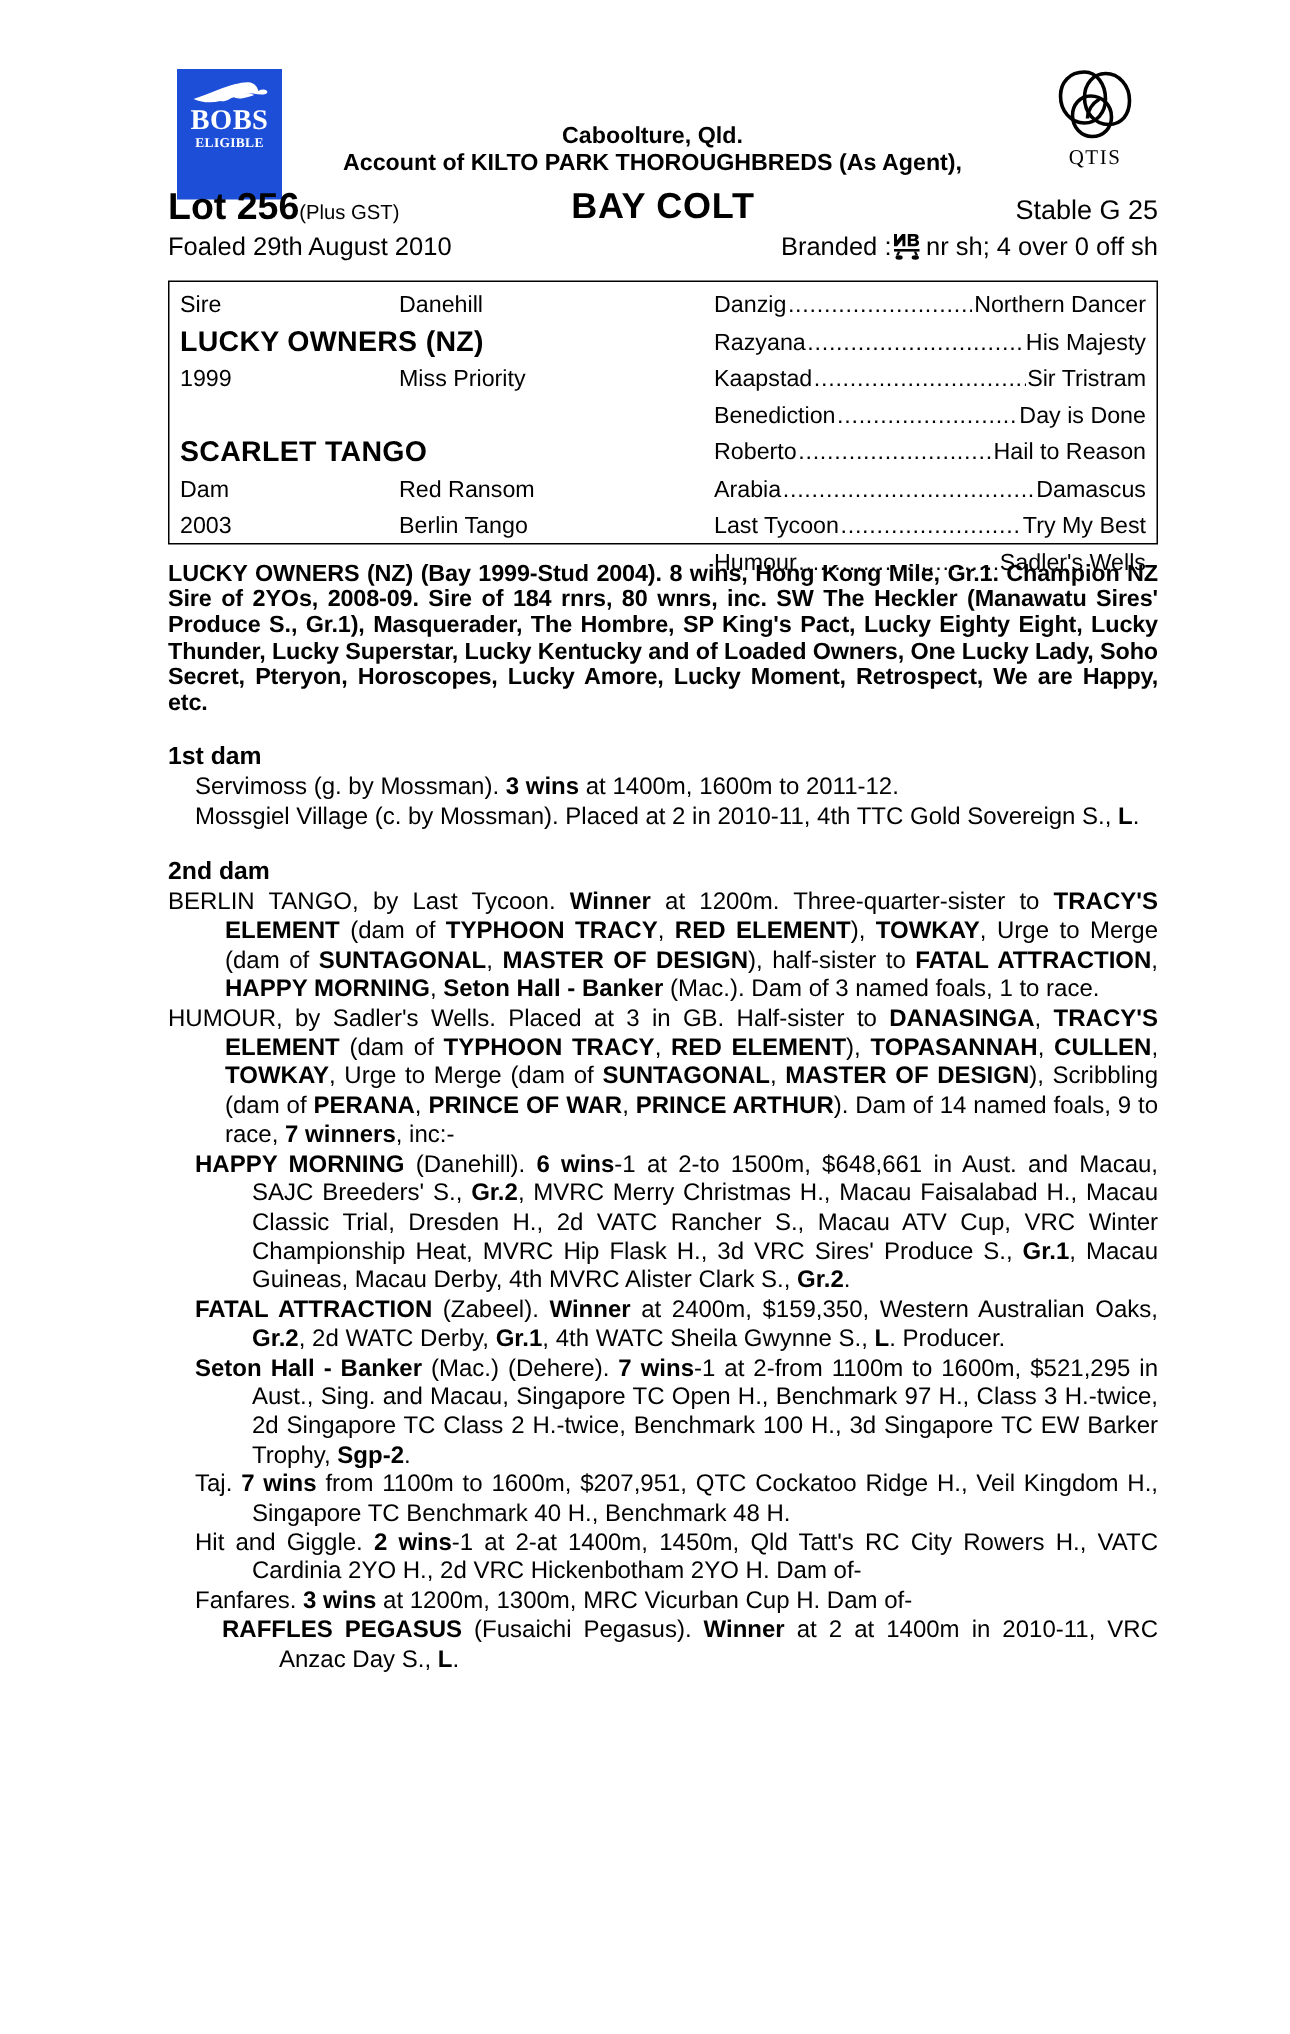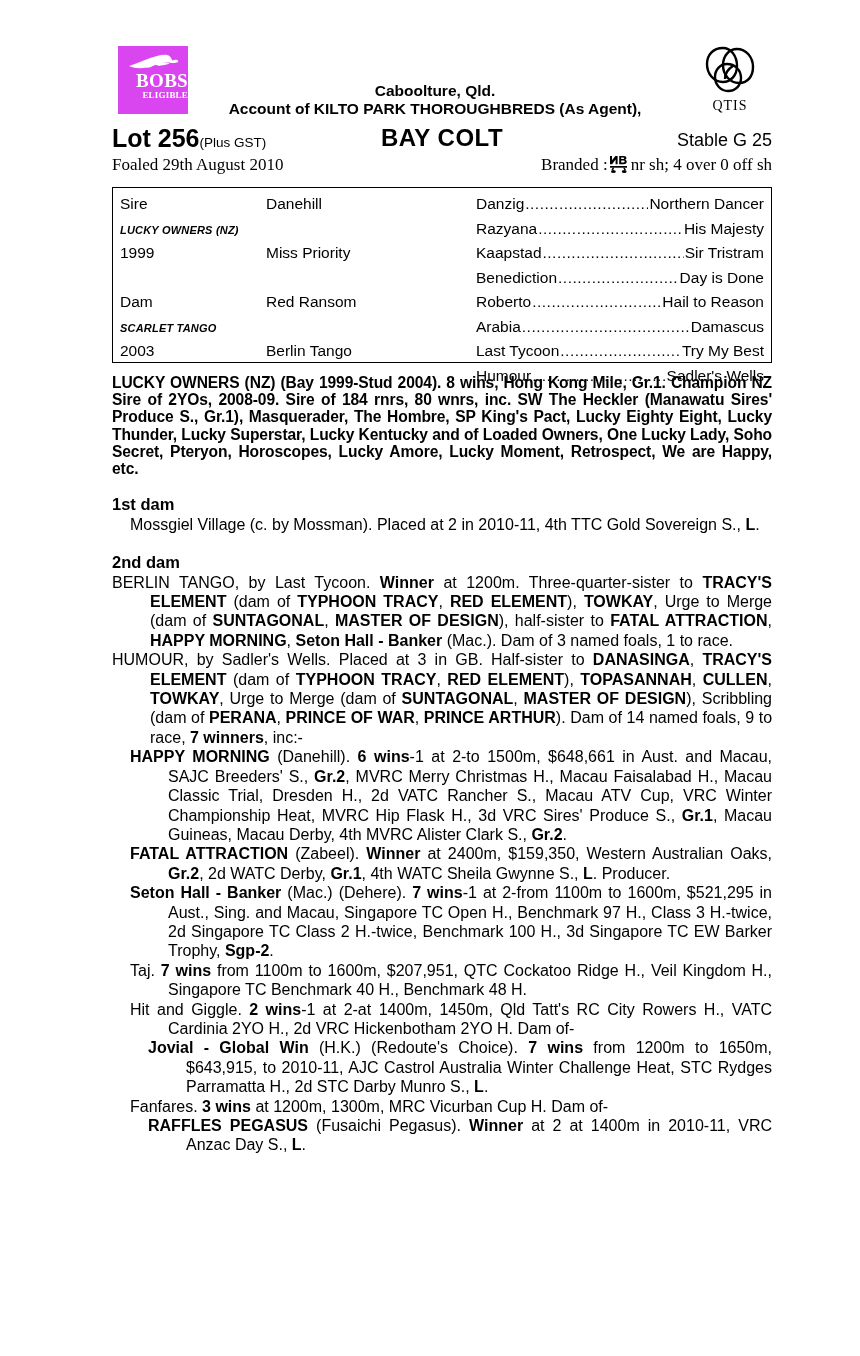--- a/index.html
+++ b/index.html
@@ -26,24 +26,24 @@
   
   .header {
     position: relative;
     height: 82px;
   }
   .bobs-logo {
     position: absolute;
     left: 6px;
     top: 6px;
     width: 70px;
-    height: 68px;
-    background: #d946ef;
+    height: 87px;
+    background: #1d4ed8;
     color: #fff;
-    text-align: right;
+    text-align: center;
     overflow: hidden;
   }
   .bobs-horse {
     margin: 5px auto 0 auto;
     width: 56px;
     height: 20px;
     display: block;
   }
   .bobs-word {
     font-family: "Liberation Serif", serif;
@@ -119,21 +119,20 @@
     position: absolute;
     right: 0;
     top: 2px;
     font-size: 18px;
     font-weight: normal;
     line-height: 28px;
   }
   .foalrow {
     position: relative;
     height: 26px;
-    font-family: Liberation Serif, serif;
   }
   .foaled {
     position: absolute;
     left: 0;
     top: 0;
     font-size: 17px;
     line-height: 22px;
   }
   .branded {
     position: absolute;
@@ -181,23 +180,22 @@
     font-size: 15.5px;
     position: relative;
   }
   .pl-line .col2 {
     position: absolute;
     left: 146px;
     top: 0;
   }
   .pl-name {
     font-weight: bold;
-    font-size: 11px;
+    font-size: 19px;
     letter-spacing: 0.2px;
-    font-style: italic;
   }
   .pr-line {
     height: 24.5px;
     line-height: 24.5px;
     font-size: 15.5px;
     display: flex;
     align-items: baseline;
     white-space: nowrap;
   }
   .pr-dots {
@@ -301,22 +299,22 @@
         </svg><span>nr sh; 4 over 0 off sh</span></div>
   </div>
 
   <div class="ped-table">
     <div class="ped-grid">
       <div class="ped-left">
           <div class="pl-line"><span>Sire</span><span class="col2">Danehill</span></div>
           <div class="pl-line"><span class="pl-name">LUCKY OWNERS (NZ)</span></div>
           <div class="pl-line"><span>1999</span><span class="col2">Miss Priority</span></div>
           <div class="pl-line"><span></span><span class="col2"></span></div>
+          <div class="pl-line"><span class="pl-name">SCARLET TANGO</span></div>
           <div class="pl-line"><span>Dam</span><span class="col2">Red Ransom</span></div>
-          <div class="pl-line"><span class="pl-name">SCARLET TANGO</span></div>
           <div class="pl-line"><span>2003</span><span class="col2">Berlin Tango</span></div>
         </div>
       <div class="ped-right">
           <div class="pr-line">
             <span>Danzig</span>
             <span class="pr-dots">..........................................................................................</span>
             <span class="pr-right">Northern Dancer</span>
           </div>
           <div class="pr-line">
             <span>Razyana</span>
@@ -354,27 +352,27 @@
             <span class="pr-right">Sadler's Wells</span>
           </div>
         </div>
     </div>
   </div>
 
   <div class="sire-para">LUCKY OWNERS (NZ) (Bay 1999-Stud 2004). 8 wins, Hong Kong Mile, Gr.1. Champion NZ Sire of 2YOs, 2008-09. Sire of 184 rnrs, 80 wnrs, inc. SW The Heckler (Manawatu Sires' Produce S., Gr.1), Masquerader, The Hombre, SP King's Pact, Lucky Eighty Eight, Lucky Thunder, Lucky Superstar, Lucky Kentucky and of Loaded Owners, One Lucky Lady, Soho Secret, Pteryon, Horoscopes, Lucky Amore, Lucky Moment, Retrospect, We are Happy, etc.</div>
 
   <div>
       <div class="dam-head">1st dam</div>
+      <div class="entry h2">Servimoss (g. by Mossman). <b>3 wins</b> at 1400m, 1600m to 2011-12.</div>
       <div class="entry h2">Mossgiel Village (c. by Mossman). Placed at 2 in 2010-11, 4th TTC Gold Sovereign S., <b>L</b>.</div>
       <div class="dam-head">2nd dam</div>
       <div class="entry h1">BERLIN TANGO, by Last Tycoon. <b>Winner</b> at 1200m. Three-quarter-sister to <b>TRACY'S ELEMENT</b> (dam of <b>TYPHOON TRACY</b>, <b>RED ELEMENT</b>), <b>TOWKAY</b>, Urge to Merge (dam of <b>SUNTAGONAL</b>, <b>MASTER OF DESIGN</b>), half-sister to <b>FATAL ATTRACTION</b>, <b>HAPPY MORNING</b>, <b>Seton Hall - Banker</b> (Mac.). Dam of 3 named foals, 1 to race.</div>
       <div class="entry h1">HUMOUR, by Sadler's Wells. Placed at 3 in GB. Half-sister to <b>DANASINGA</b>, <b>TRACY'S ELEMENT</b> (dam of <b>TYPHOON TRACY</b>, <b>RED ELEMENT</b>), <b>TOPASANNAH</b>, <b>CULLEN</b>, <b>TOWKAY</b>, Urge to Merge (dam of <b>SUNTAGONAL</b>, <b>MASTER OF DESIGN</b>), Scribbling (dam of <b>PERANA</b>, <b>PRINCE OF WAR</b>, <b>PRINCE ARTHUR</b>). Dam of 14 named foals, 9 to race, <b>7 winners</b>, inc:-</div>
       <div class="entry h2"><b>HAPPY MORNING</b> (Danehill). <b>6 wins</b>-1 at 2-to 1500m, $648,661 in Aust. and Macau, SAJC Breeders' S., <b>Gr.2</b>, MVRC Merry Christmas H., Macau Faisalabad H., Macau Classic Trial, Dresden H., 2d VATC Rancher S., Macau ATV Cup, VRC Winter Championship Heat, MVRC Hip Flask H., 3d VRC Sires' Produce S., <b>Gr.1</b>, Macau Guineas, Macau Derby, 4th MVRC Alister Clark S., <b>Gr.2</b>.</div>
       <div class="entry h2"><b>FATAL ATTRACTION</b> (Zabeel). <b>Winner</b> at 2400m, $159,350, Western Australian Oaks, <b>Gr.2</b>, 2d WATC Derby, <b>Gr.1</b>, 4th WATC Sheila Gwynne S., <b>L</b>. Producer.</div>
       <div class="entry h2"><b>Seton Hall - Banker</b> (Mac.) (Dehere). <b>7 wins</b>-1 at 2-from 1100m to 1600m, $521,295 in Aust., Sing. and Macau, Singapore TC Open H., Benchmark 97 H., Class 3 H.-twice, 2d Singapore TC Class 2 H.-twice, Benchmark 100 H., 3d Singapore TC EW Barker Trophy, <b>Sgp-2</b>.</div>
       <div class="entry h2">Taj. <b>7 wins</b> from 1100m to 1600m, $207,951, QTC Cockatoo Ridge H., Veil Kingdom H., Singapore TC Benchmark 40 H., Benchmark 48 H.</div>
       <div class="entry h2">Hit and Giggle. <b>2 wins</b>-1 at 2-at 1400m, 1450m, Qld Tatt's RC City Rowers H., VATC Cardinia 2YO H., 2d VRC Hickenbotham 2YO H. Dam of-</div>
-      <div class="entry h3"><b>Jovial - Global Win</b> (H.K.) (Redoute's Choice). <b>7 wins</b> from 1200m to 1650m, $643,915, to 2010-11, AJC Castrol Australia Winter Challenge Heat, STC Rydges Parramatta H., 2d STC Darby Munro S., <b>L</b>.</div>
       <div class="entry h2">Fanfares. <b>3 wins</b> at 1200m, 1300m, MRC Vicurban Cup H. Dam of-</div>
       <div class="entry h3"><b>RAFFLES PEGASUS</b> (Fusaichi Pegasus). <b>Winner</b> at 2 at 1400m in 2010-11, VRC Anzac Day S., <b>L</b>.</div>
     </div>
 
 </div>
 
 </body></html>

